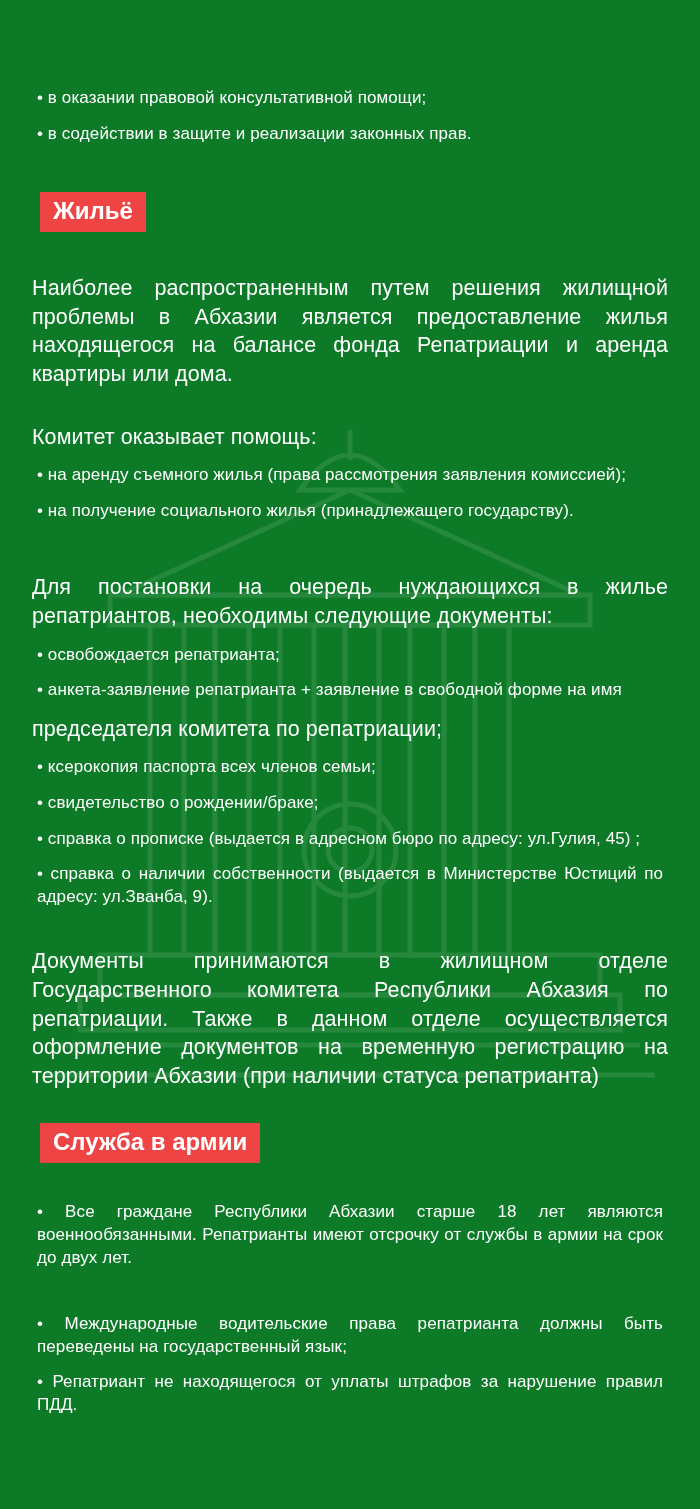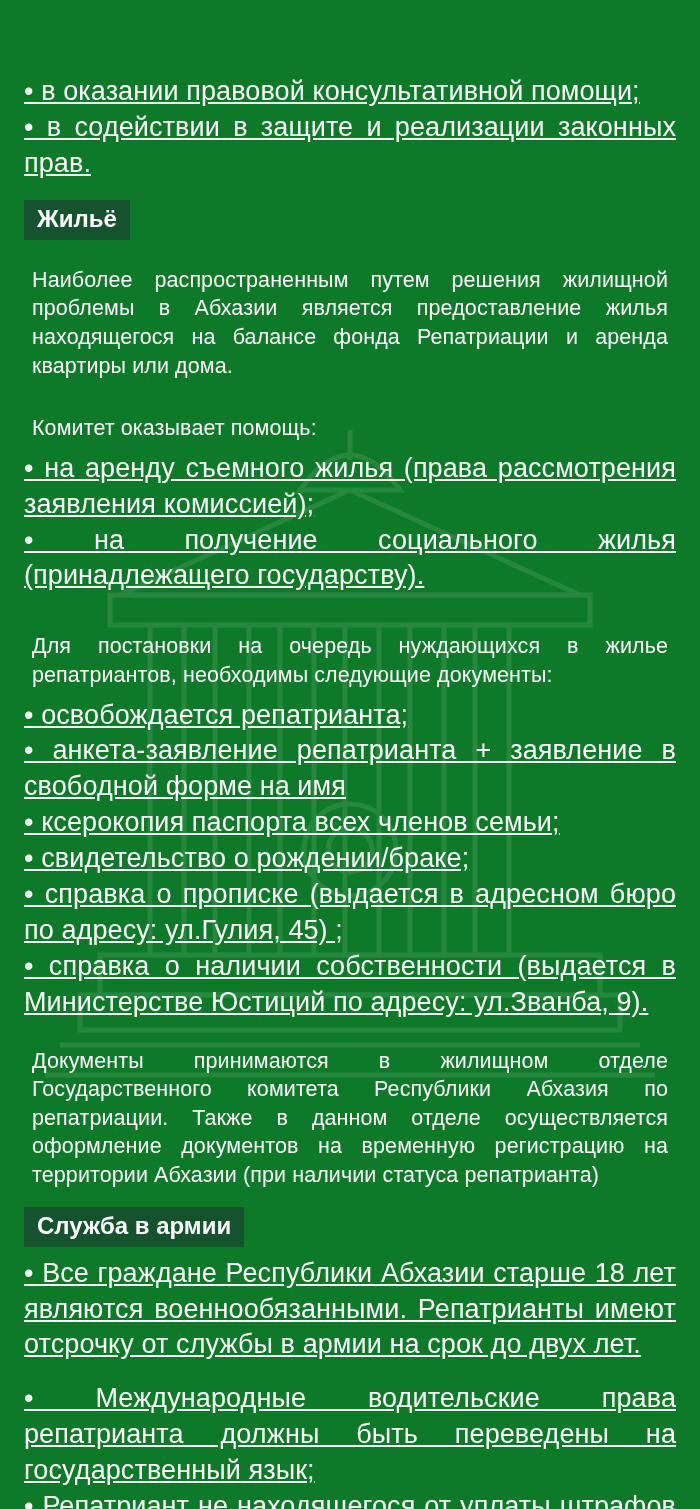--- a/index.html
+++ b/index.html
@@ -40,42 +40,41 @@
   p.para {
     margin: 8px;
     font-size: 21.5px;
     line-height: 1.33;
     text-align: justify;
     text-justify: inter-word;
     letter-spacing: 0.1px;
   }
 
   p.bullet {
-    margin: 0;
-    font-size: 27px;
+    margin: 13px;
+    font-size: 17px;
     line-height: 1.33;
     text-align: justify;
     text-justify: inter-word;
     letter-spacing: 0.1px;
-    text-decoration: underline;
   }
 
   .gap-s { height: 9px; }
   .gap-m { height: 18px; }
   .gap-l { height: 30px; }
 
   .heading {
     display: inline-block;
-    background: #14532d;
+    background: #ef4444;
     color: #ffffff;
     font-weight: bold;
     font-size: 24px;
     line-height: 1.0;
     padding: 7px 13px 9px 13px;
-    margin: 0;
+    margin: 16px;
     white-space: nowrap;
   }
 
   .heading-row {
     margin: 0;
     padding: 0;
   }
 </style>
 </head>
 <body>
@@ -124,20 +123,21 @@
 
   <p class="para">Наиболее распространенным путем решения жилищной проблемы в Абхазии является предоставление жилья находящегося на балансе фонда Репатриации и аренда квартиры или дома.</p>
   <div class="gap-m"></div>
   <p class="para">Комитет оказывает помощь:</p>
   <p class="bullet">• на аренду съемного жилья (права рассмотрения заявления комиссией);</p>
   <p class="bullet">• на получение социального жилья (принадлежащего государству).</p>
   <div class="gap-l"></div>
   <p class="para">Для постановки на очередь нуждающихся в жилье репатриантов, необходимы следующие документы:</p>
   <p class="bullet">• освобождается репатрианта;</p>
   <p class="bullet">• анкета-заявление репатрианта + заявление в свободной форме на имя</p>
+  <p class="para">председателя комитета по репатриации;</p>
   <p class="bullet">• ксерокопия паспорта всех членов семьи;</p>
   <p class="bullet">• свидетельство о рождении/браке;</p>
   <p class="bullet">• справка о прописке (выдается в адресном бюро по адресу: ул.Гулия, 45) ;</p>
   <p class="bullet">• справка о наличии собственности (выдается в Министерстве Юстиций по адресу: ул.Званба, 9).</p>
   <div class="gap-m"></div>
   <p class="para">Документы принимаются в жилищном отделе Государственного комитета Республики Абхазия по репатриации. Также в данном отделе осуществляется оформление документов на временную регистрацию на территории Абхазии (при наличии статуса репатрианта)</p>
 
   <div class="gap-s"></div>
 
   <div class="heading-row">

